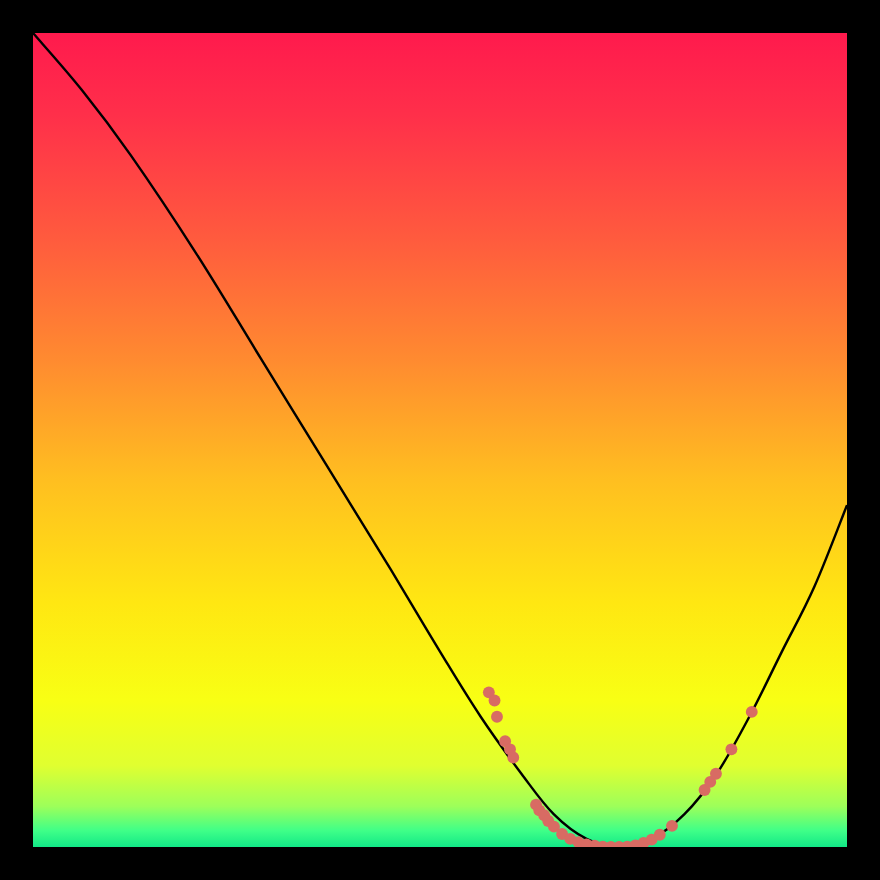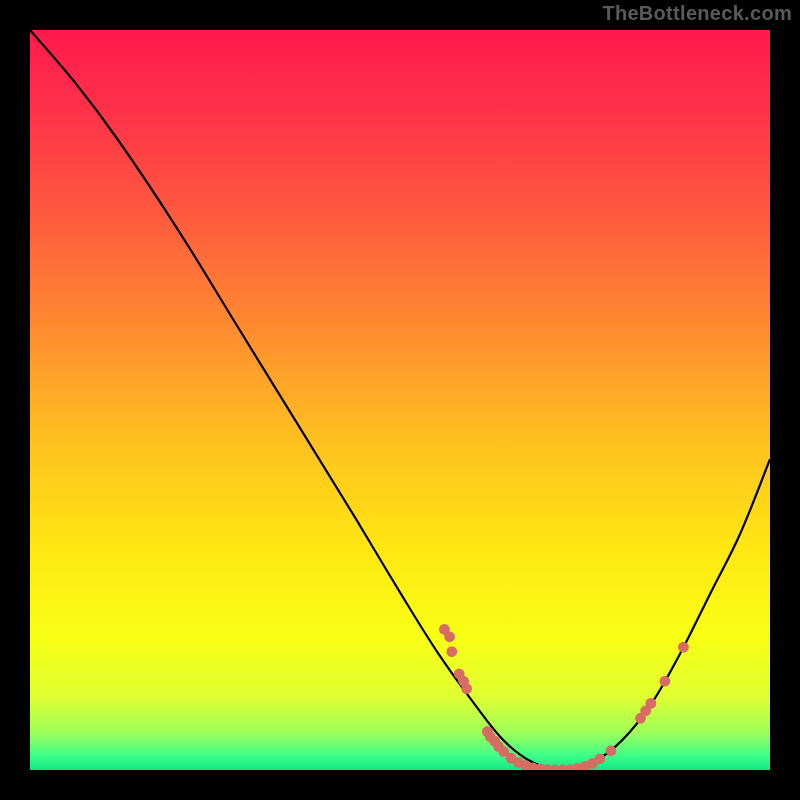--- a/index.html
+++ b/index.html
@@ -40,21 +40,20 @@
     stroke-width: 2.2;
   }
   .dot {
     fill: #d86b63;
   }
 </style>
 </head>
 <body>
 
 <div class="wrap">
-  <div class="attribution">TheBottleneck.com</div>
 
   <svg class="chart" viewBox="0 0 740 740">
     <defs>
       <linearGradient id="bg-grad" x1="0" y1="0" x2="0" y2="1">
           <stop offset="0%" stop-color="#ff1a4d"></stop>
           <stop offset="10%" stop-color="#ff2f4a"></stop>
           <stop offset="25%" stop-color="#ff5a3e"></stop>
           <stop offset="40%" stop-color="#ff8a30"></stop>
           <stop offset="55.00000000000001%" stop-color="#ffbf20"></stop>
           <stop offset="70%" stop-color="#ffe712"></stop>

